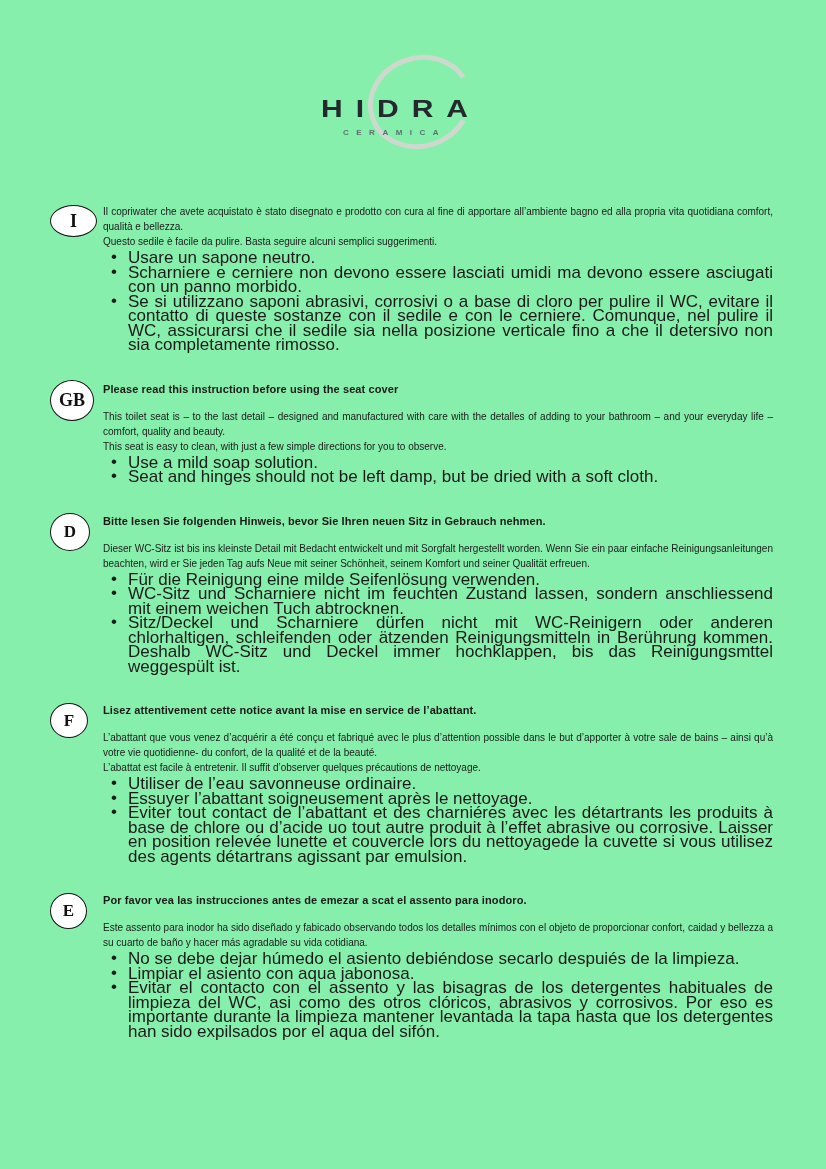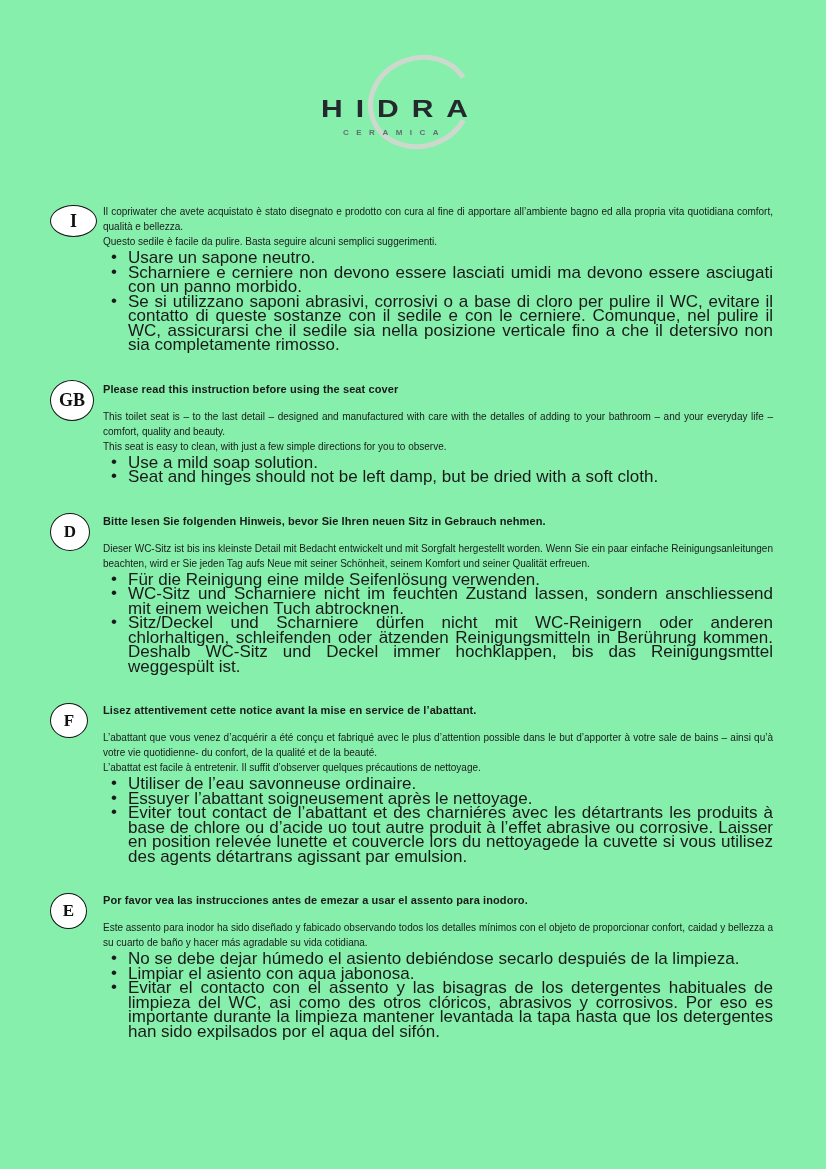--- a/index.html
+++ b/index.html
@@ -146,21 +146,21 @@
     </div>
   </section>
 
   <section class="lang-section">
     <div class="badge-col">
       <div class="badge badge-5">
         <span class="badge-letter">E</span>
       </div>
     </div>
     <div class="content">
-      <h2 class="title">Por favor vea las instrucciones antes de emezar a usar el assento para inodoro.</h2>
+      <h2 class="title">Por favor vea las instrucciones antes de emezar a scat el assento para inodoro.</h2>
       <div class="paras">
             <div class="para">Este assento para inodor ha sido diseñado y fabicado observando todos los detalles mínimos con el objeto de proporcionar confort, caidad y bellezza a su cuarto de baño y hacer más agradable su vida cotidiana.</div>
           </div>
       <ul class="bullets">
             <li>No se debe dejar húmedo el asiento debiéndose secarlo despuiés de la limpieza.</li>
             <li>Limpiar el asiento con aqua jabonosa.</li>
             <li>Evitar el contacto con el assento y las bisagras de los detergentes habituales de limpieza del WC, asi como des otros clóricos, abrasivos y corrosivos. Por eso es importante durante la limpieza mantener levantada la tapa hasta que los detergentes han sido expilsados por el aqua del sifón.</li>
           </ul>
     </div>
   </section>

